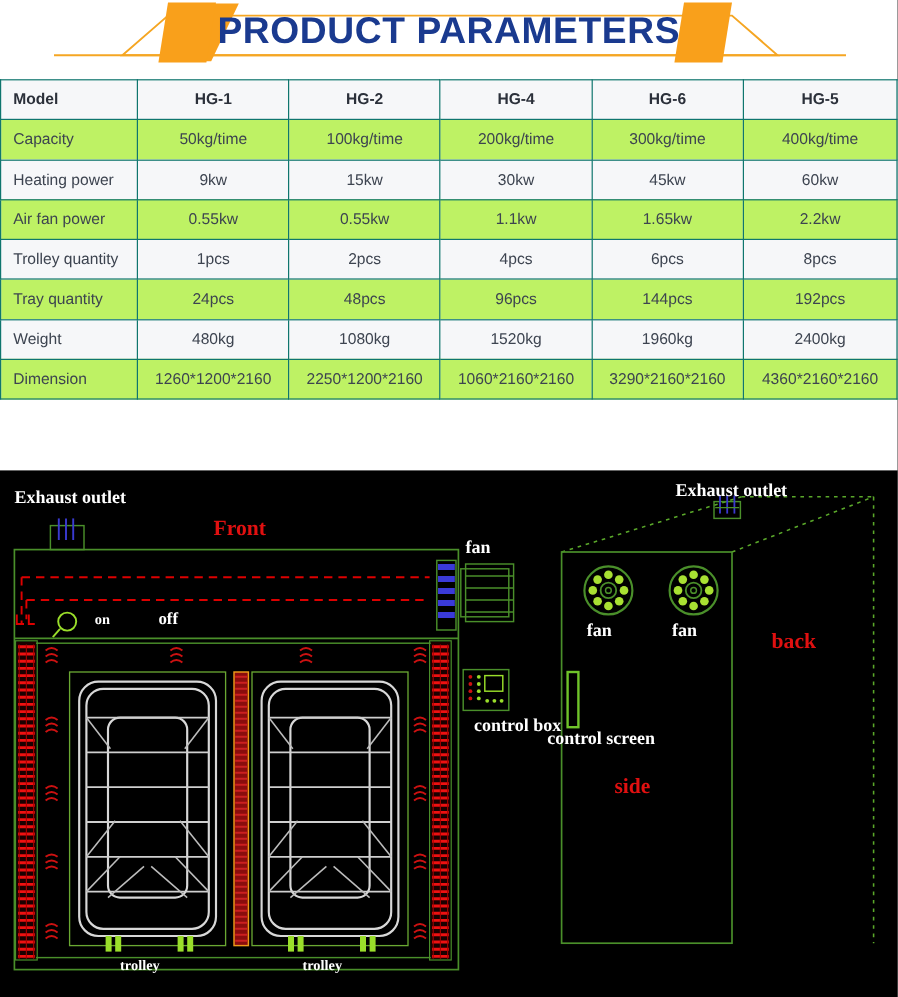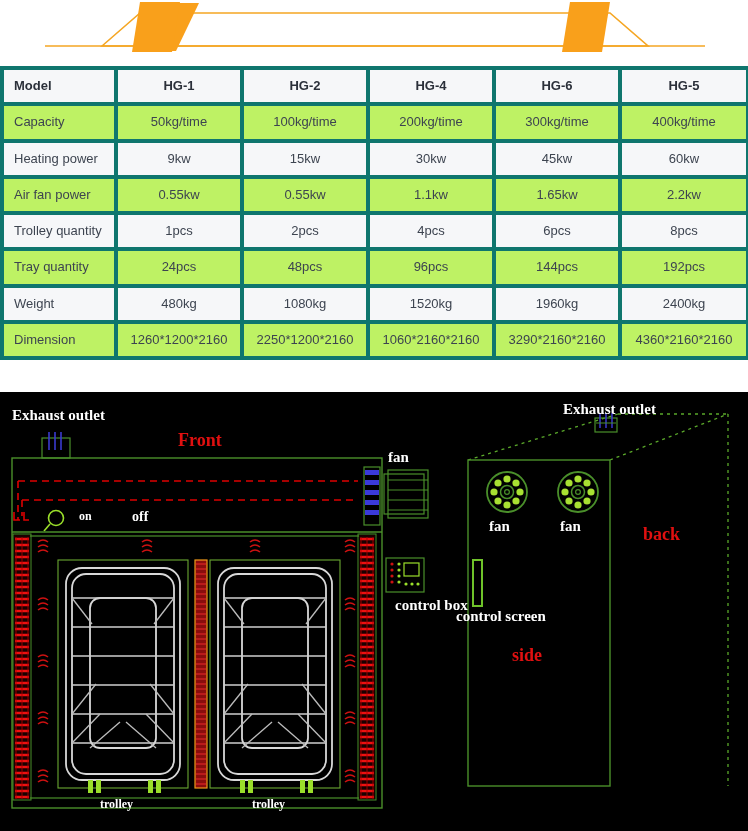--- a/index.html
+++ b/index.html
@@ -28,21 +28,21 @@
   
   .tbl-wrap{position:absolute;left:0;top:66px;width:748px;}
   table.params{
     border-collapse:collapse;
     width:748px;
     table-layout:fixed;
     font-size:13px;
     color:#3d4450;
   }
   table.params td,table.params th{
-    border:4px solid #0f766e;
+    border:1px solid #0f766e;
     padding:8px 10px;
     vertical-align:middle;
     line-height:1.25;
     word-break:break-all;
   }
   table.params tr.shade td,table.params tr.shade th{background:#f6f7f9;}
   table.params tr.plain td,table.params tr.plain th{background:#bef264;}
   table.params .rowhdr{text-align:left;font-weight:normal;}
   table.params thead .rowhdr{font-weight:bold;color:#2b303a;}
   table.params td.val{text-align:center;}
@@ -79,20 +79,21 @@
 
       <path d="M 102,46 L 140,13 L 610,13 L 648,46 Z" fill="none" stroke="#f5a623" stroke-width="1.6"></path>
       <line x1="45" y1="46" x2="705" y2="46" stroke="#f5a623" stroke-width="1.6"></line>
 
       <path d="M 169,3 L 199,3 L 176,51 L 146,51 Z" transform="translate(0,0)" fill="#f9a01b"></path>
       <path d="M 138,3 L 178,3 L 172,51 L 132,51 Z" fill="none" stroke="none"></path>
 
       <path d="M 140,2 L 180,2 L 172,52 L 132,52 Z" fill="#f9a01b"></path>
       <path d="M 570,2 L 610,2 L 602,52 L 562,52 Z" fill="#f9a01b"></path>
     </svg>
+    <div class="banner-title">PRODUCT PARAMETERS</div>
   </div>
 
   <div class="tbl-wrap">
     <table class="params">
       <colgroup>
         <col class="c0">
           <col class="cx">
           <col class="cx">
           <col class="cx">
           <col class="cx">

